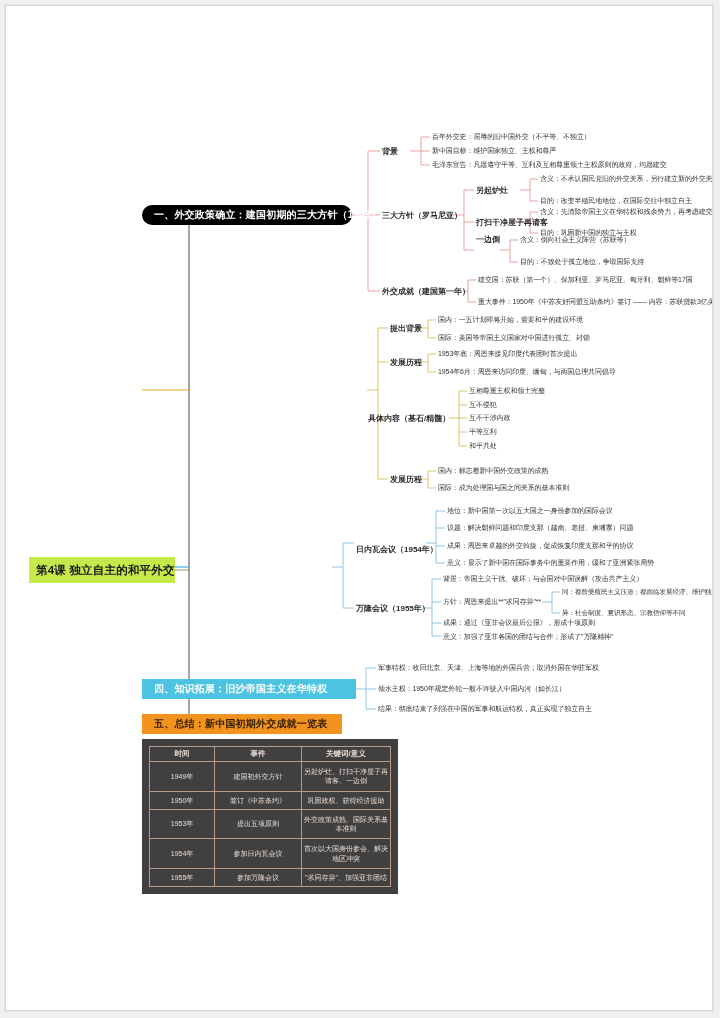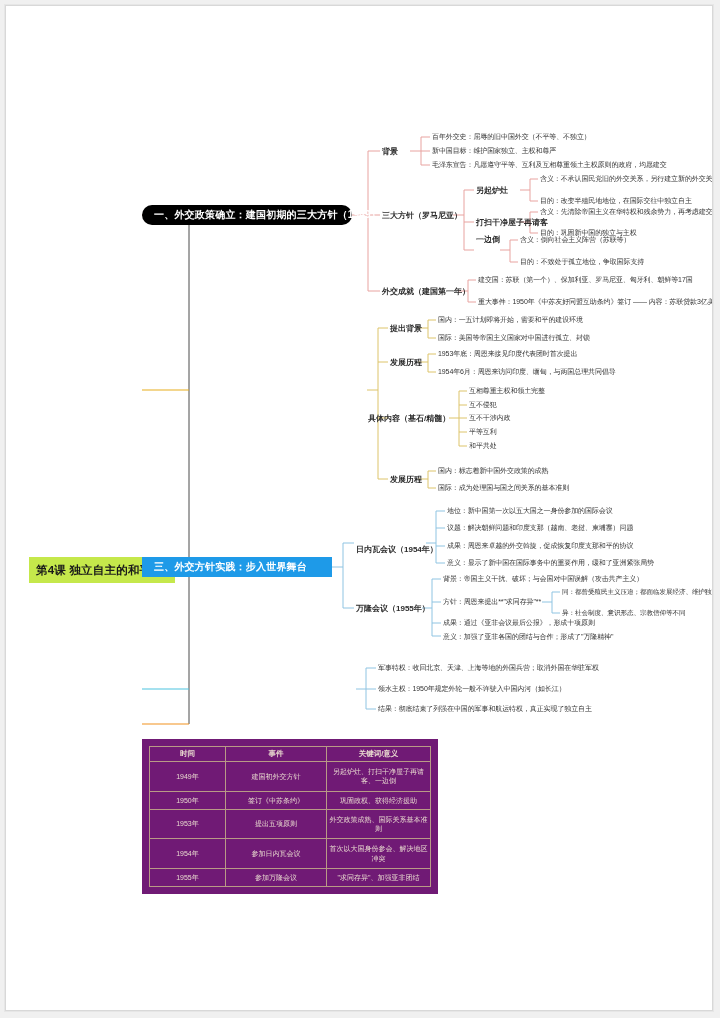--- a/index.html
+++ b/index.html
@@ -49,22 +49,22 @@
   
   .leaf{
     font-size:7px;color:#333333;
     height:10px;display:flex;align-items:center;
     letter-spacing:-.1px;
   }
   .leaf-sm{font-size:6.6px;}
 
   
   .tablewrap{
-    position:absolute;left:136px;top:733px;width:296px;height:155px;
-    background:#701a75;padding:7px;box-sizing:border-box;
+    position:absolute;left:136px;top:733px;width:256px;height:155px;
+    background:#404040;padding:7px;box-sizing:border-box;
   }
   table{
     width:100%;height:100%;border-collapse:collapse;
     table-layout:fixed;
   }
   th,td{
     border:1px solid #b99a86;
     color:#e8d9cf;font-size:7px;font-weight:normal;
     text-align:center;vertical-align:middle;
     padding:2px 2px;line-height:1.35;
@@ -297,23 +297,20 @@
   <div class="node lvl2" style="left:384px;top:468px;">
         <span>发展历程</span>
       </div>
   <div class="node leaf" style="left:432px;top:460px;">
         <span>国内：标志着新中国外交政策的成熟</span>
       </div>
   <div class="node leaf" style="left:432px;top:477px;">
         <span>国际：成为处理国与国之间关系的基本准则</span>
       </div>
 
-  <div class="node lvl1 s3">
-    <span>三、外交方针实践：步入世界舞台</span>
-  </div>
   <div class="node lvl2" style="left:350px;top:532px;margin-top:6px;">
         <span>日内瓦会议（1954年）</span>
       </div>
   <div class="node leaf" style="left:441px;top:500px;">
         <span>地位：新中国第一次以五大国之一身份参加的国际会议</span>
       </div>
   <div class="node leaf" style="left:441px;top:517px;">
         <span>议题：解决朝鲜问题和印度支那（越南、老挝、柬埔寨）问题</span>
       </div>
   <div class="node leaf" style="left:441px;top:535px;">
@@ -338,30 +335,36 @@
   <div class="node leaf leaf-sm" style="left:556px;top:602px;">
         <span>异：社会制度、意识形态、宗教信仰等不同</span>
       </div>
   <div class="node leaf" style="left:437px;top:612px;">
         <span>成果：通过《亚非会议最后公报》，形成十项原则</span>
       </div>
   <div class="node leaf" style="left:437px;top:626px;">
         <span>意义：加强了亚非各国的团结与合作；形成了"万隆精神"</span>
       </div>
 
+  <div class="node lvl1 s4">
+    <span>四、知识拓展：旧沙帝国主义在华特权</span>
+  </div>
   <div class="node leaf" style="left:372px;top:657px;">
         <span>军事特权：收回北京、天津、上海等地的外国兵营；取消外国在华驻军权</span>
       </div>
   <div class="node leaf" style="left:372px;top:678px;">
         <span>领水主权：1950年规定外轮一般不许驶入中国内河（如长江）</span>
       </div>
   <div class="node leaf" style="left:372px;top:698px;">
         <span>结果：彻底结束了列强在中国的军事和航运特权，真正实现了独立自主</span>
       </div>
 
+  <div class="node lvl1 s5">
+    <span>五、总结：新中国初期外交成就一览表</span>
+  </div>
 
   <div class="tablewrap">
     <table>
       <colgroup>
             <col class="c1">
             <col class="c2">
             <col class="c3">
           </colgroup>
       <thead>
         <tr>

